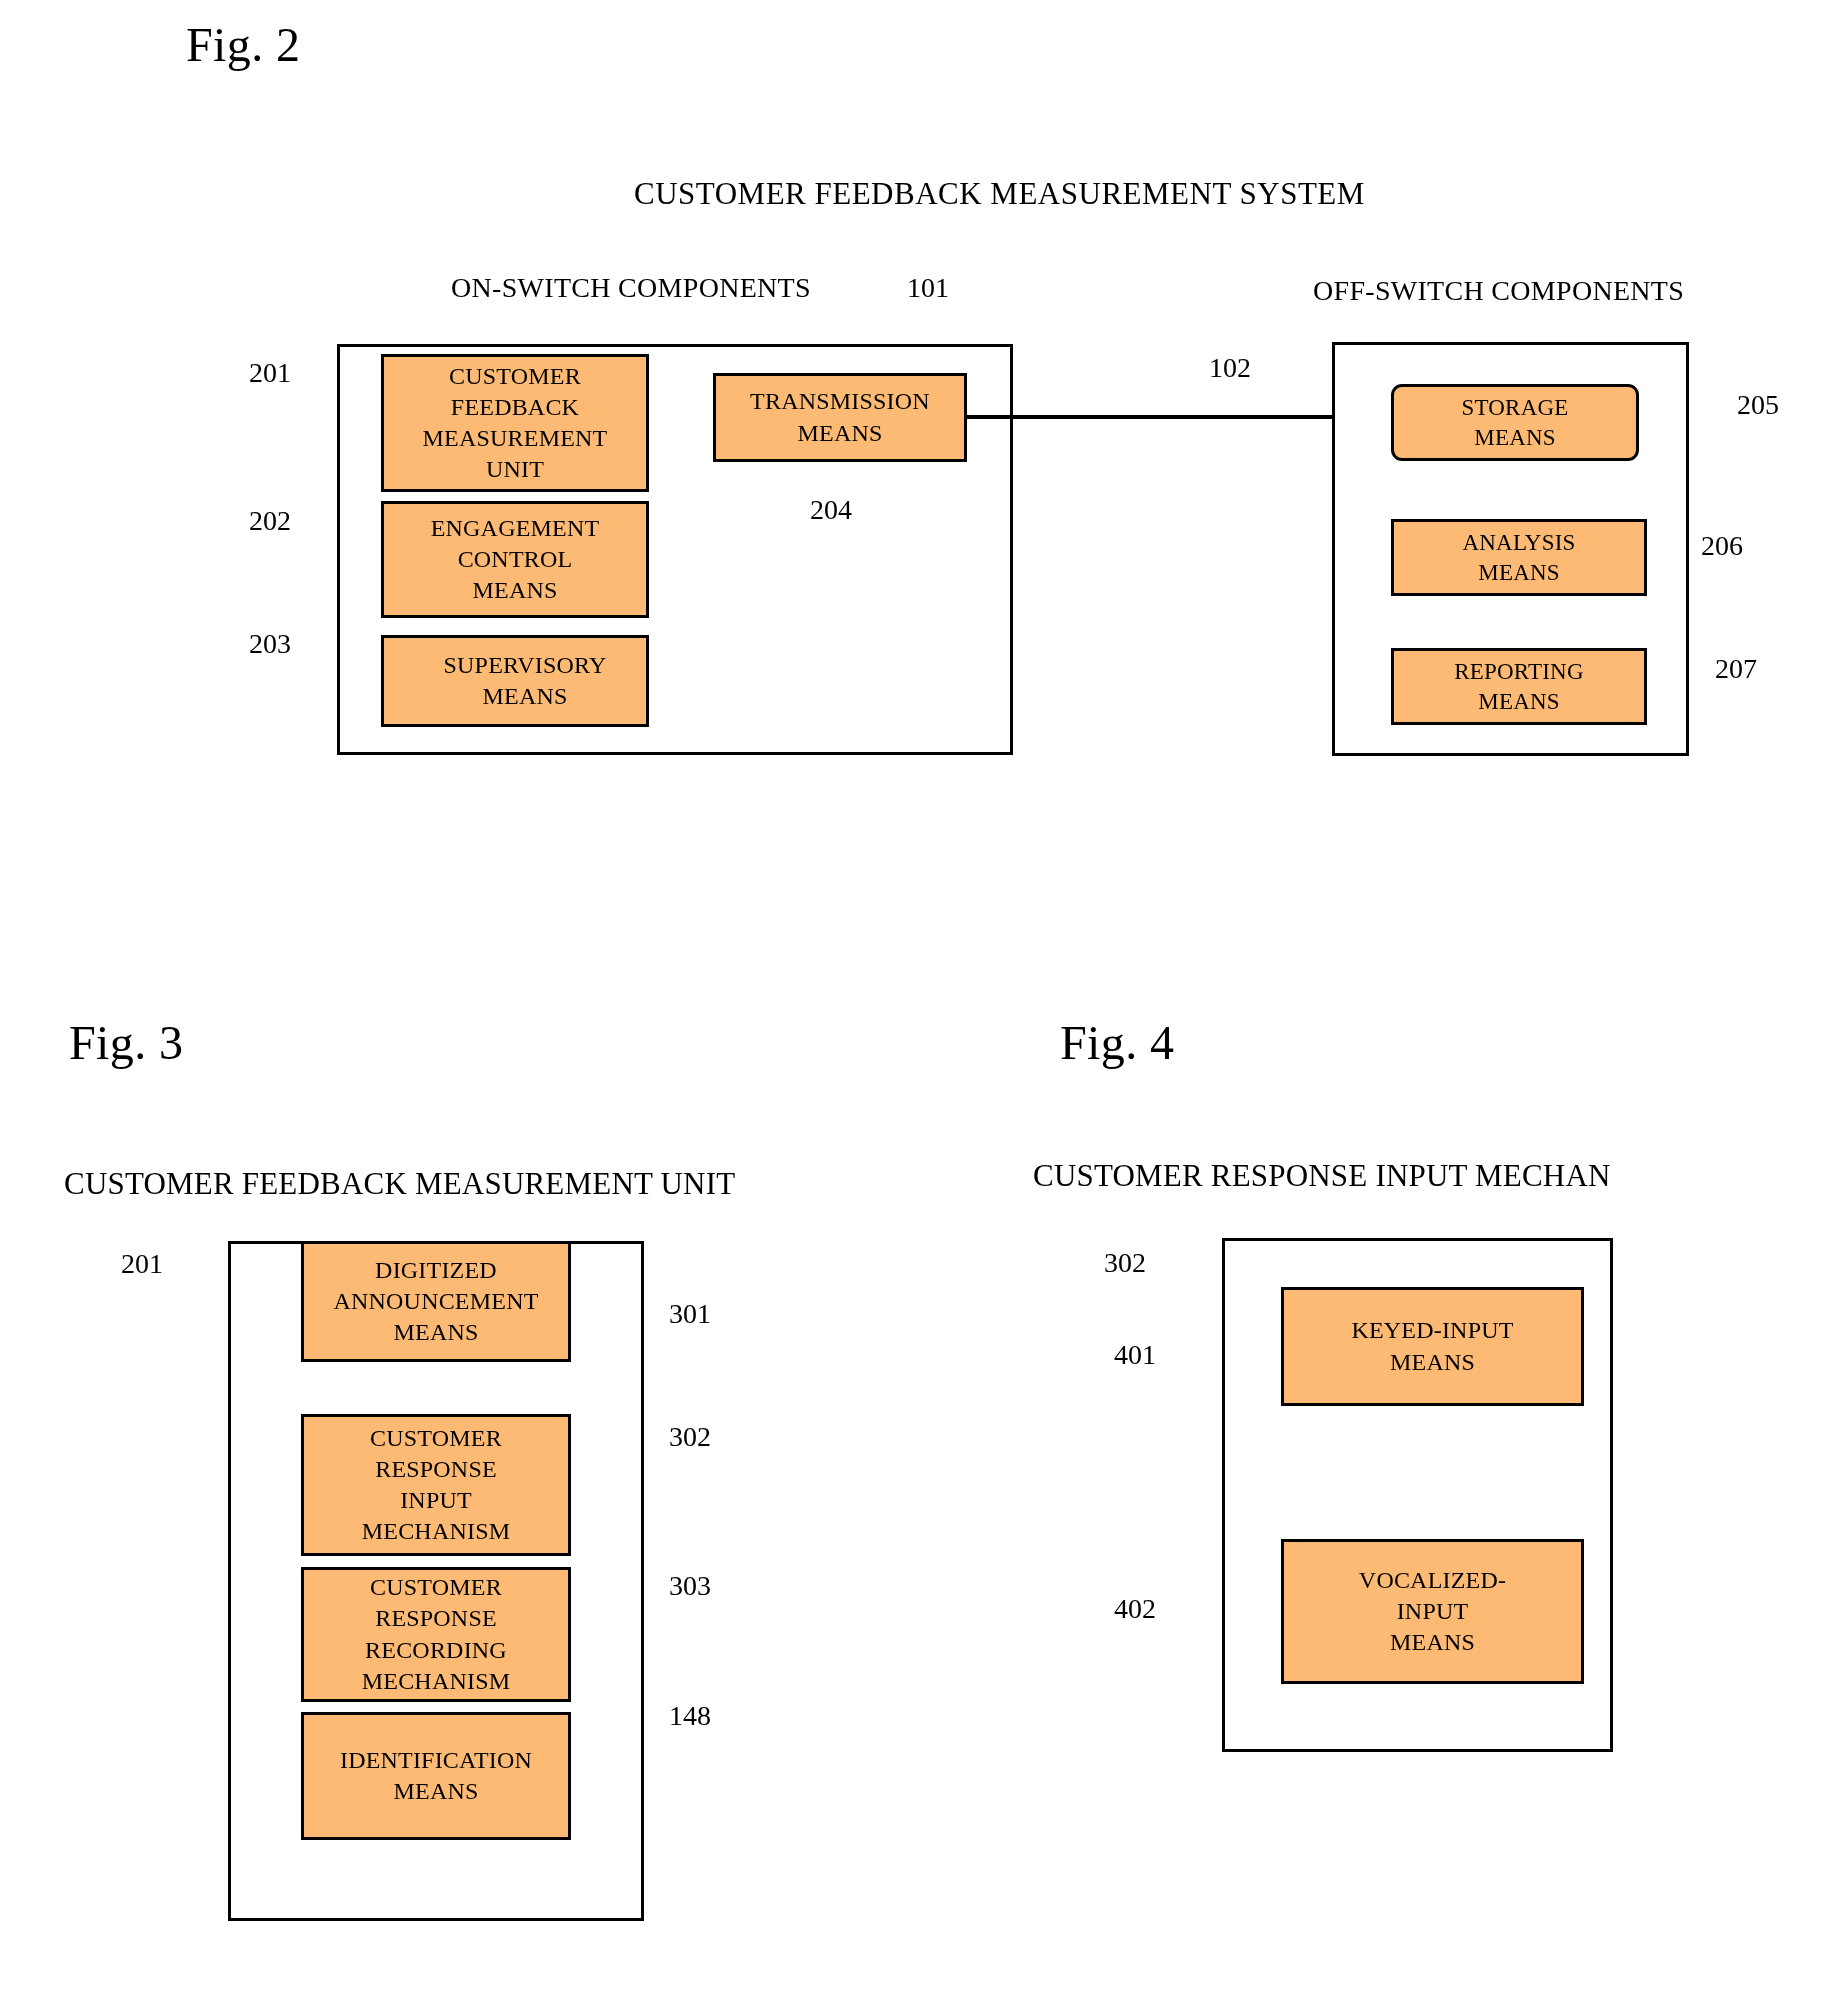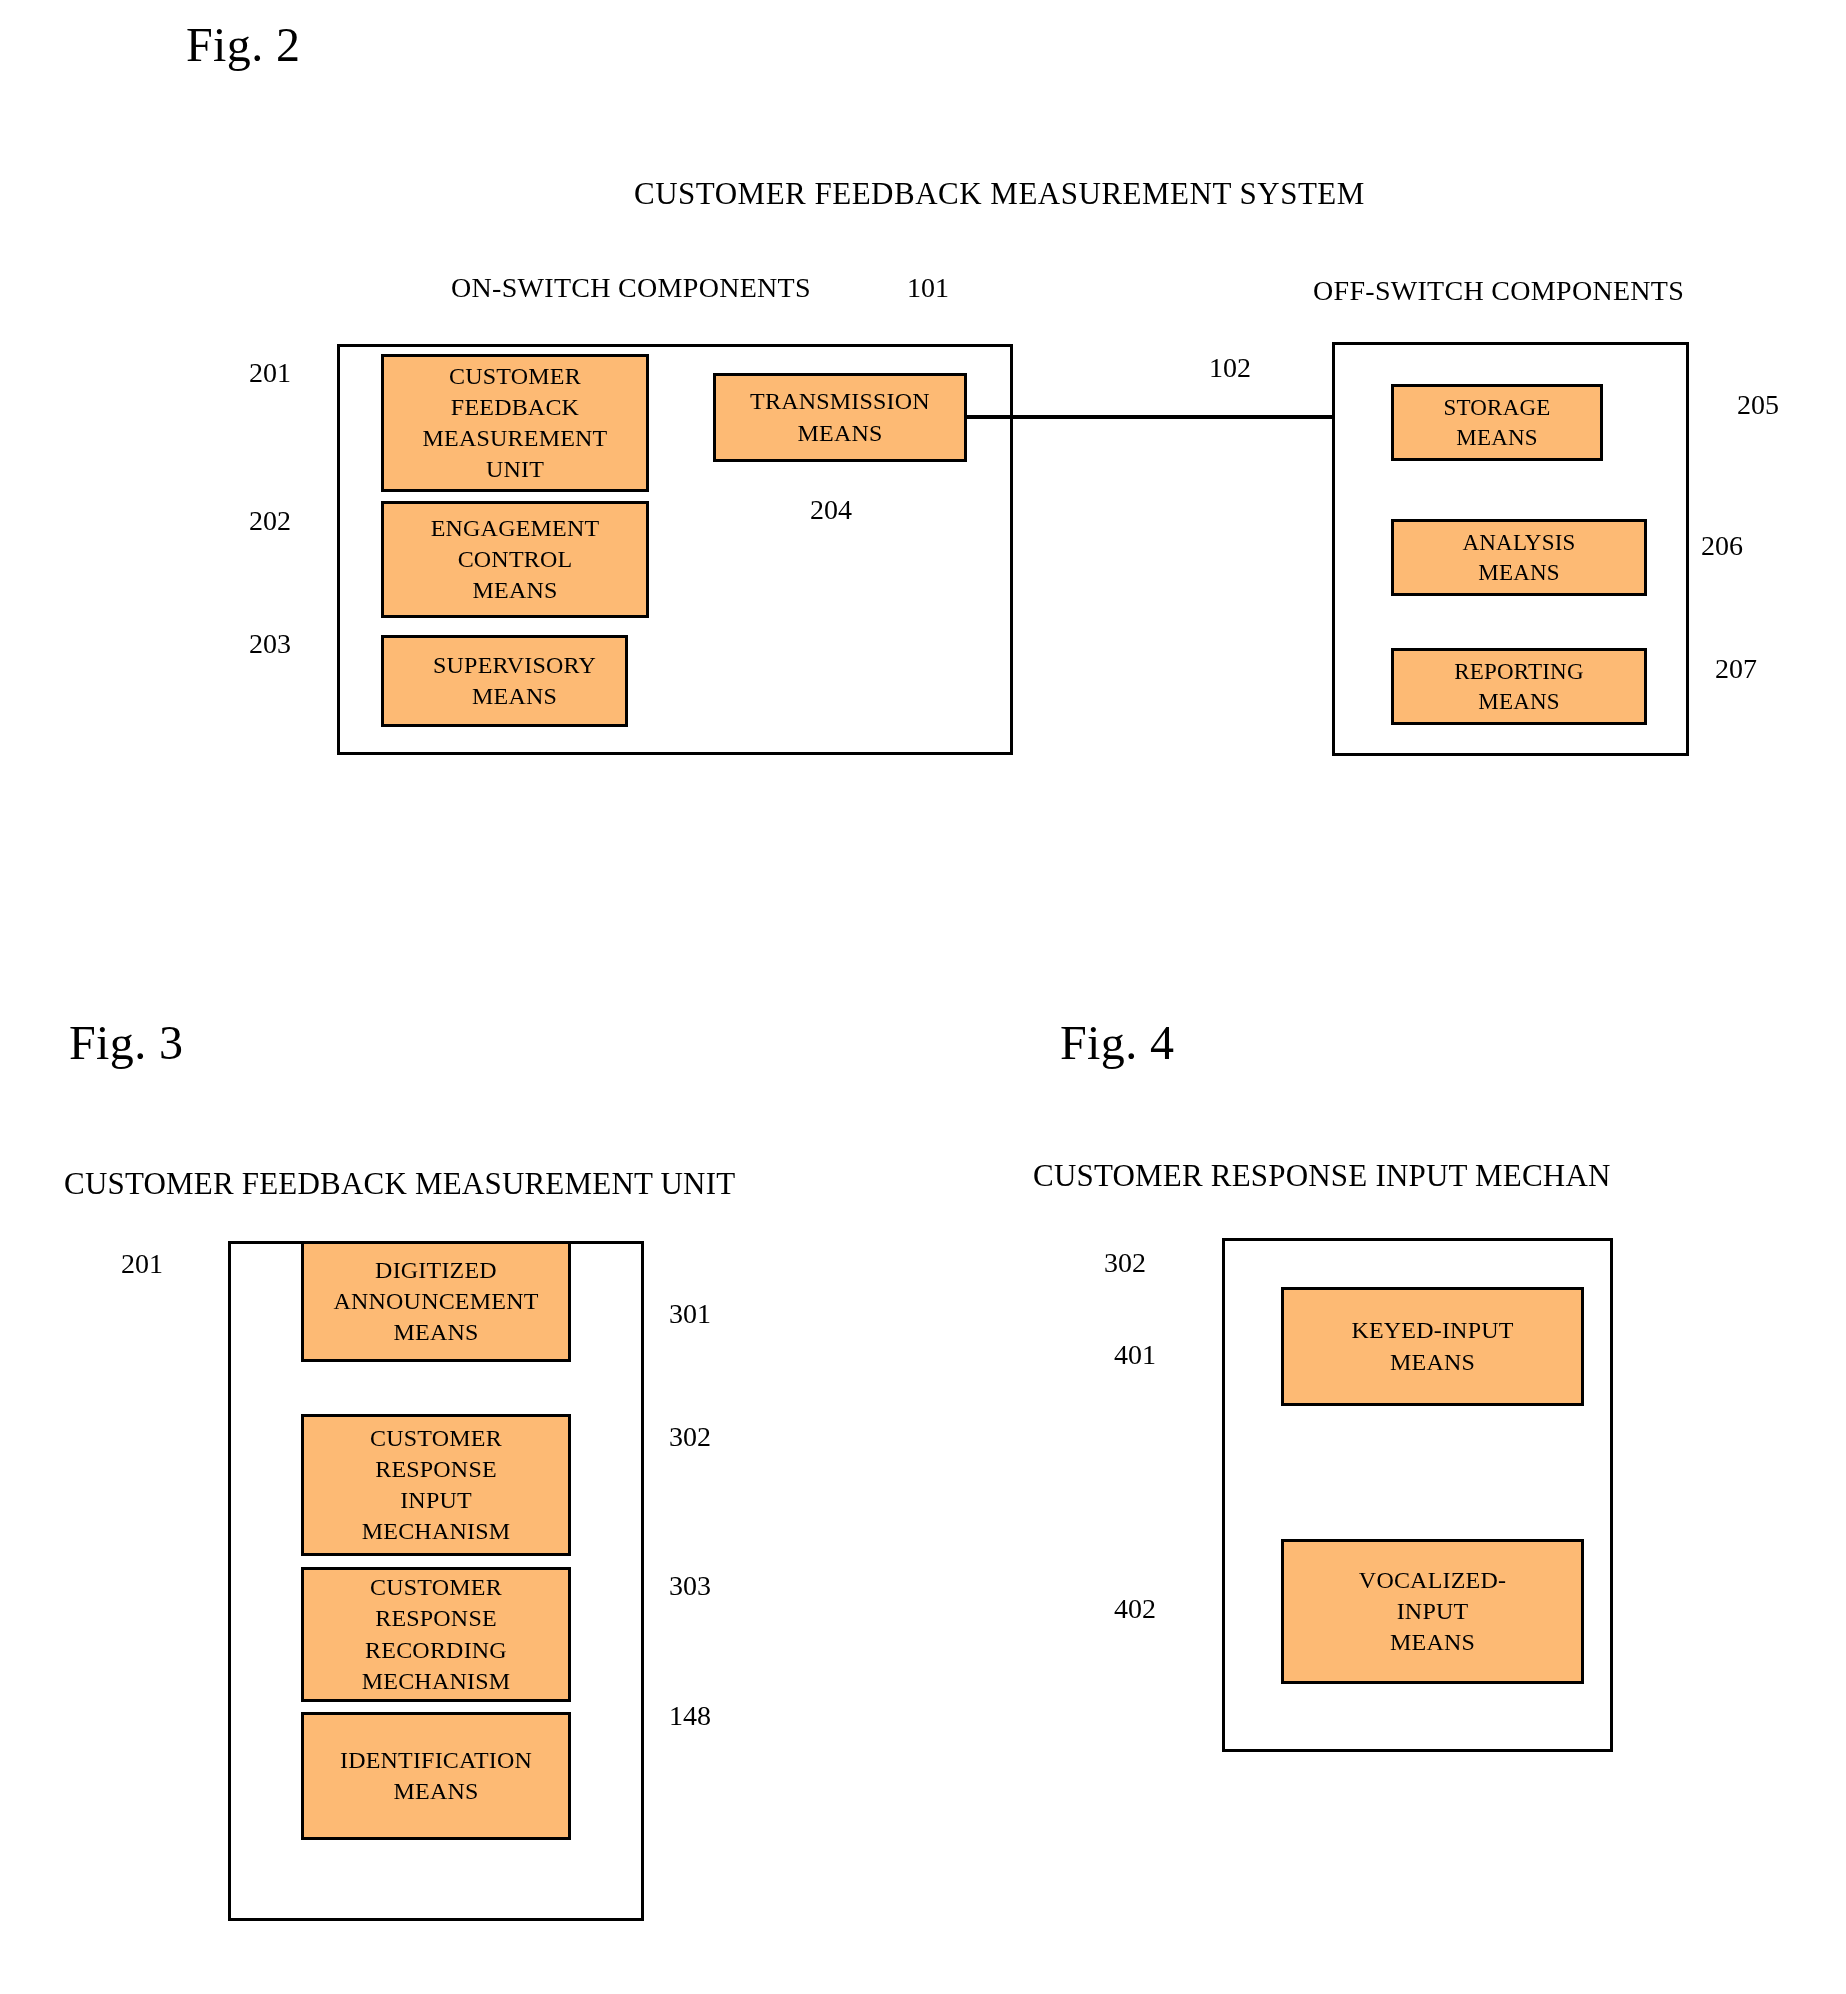--- a/index.html
+++ b/index.html
@@ -41,36 +41,36 @@
 <div class="abs innerbox" style="left:381px;top:354px;width:268px;height:138px;">
   <span>CUSTOMER<br>FEEDBACK<br>MEASUREMENT<br>UNIT</span>
 </div>
 
 <div class="abs refnum" style="left:249px;top:505px;">202</div>
 <div class="abs innerbox" style="left:381px;top:501px;width:268px;height:117px;justify-content:center;">
   <span>ENGAGEMENT<br>CONTROL<br>MEANS</span>
 </div>
 
 <div class="abs refnum" style="left:249px;top:628px;">203</div>
-<div class="abs innerbox" style="left:381px;top:635px;width:247px;height:92px;padding-left:20px;">
+<div class="abs innerbox" style="left:381px;top:635px;width:268px;height:92px;padding-left:20px;">
   <span>SUPERVISORY<br>MEANS</span>
 </div>
 
 <div class="abs innerbox" style="left:713px;top:373px;width:254px;height:89px;z-index:5;">
   <span>TRANSMISSION<br>MEANS</span>
 </div>
 <div class="abs refnum" style="left:810px;top:494px;">204</div>
 
 <div class="abs refnum" style="left:1209px;top:352px;">102</div>
 <div class="arrow-line" style="left:967px;top:415px;width:402px;"></div>
 <div class="arrow-head" style="left:1363px;top:402px;"></div>
 
 <div class="abs outerbox" style="left:1332px;top:342px;width:357px;height:414px;"></div>
 
-<div class="abs innerbox sm" style="left:1391px;top:384px;width:212px;height:77px;">
+<div class="abs innerbox sm" style="left:1391px;top:384px;width:248px;height:77px;border-radius:11px;">
   <span>STORAGE<br>MEANS</span>
 </div>
 <div class="abs refnum" style="left:1719px;top:389px;margin-left:18px;">205</div>
 
 <div class="abs innerbox sm" style="left:1391px;top:519px;width:256px;height:77px;">
   <span>ANALYSIS<br>MEANS</span>
 </div>
 <div class="abs refnum" style="left:1701px;top:530px;">206</div>
 
 <div class="abs innerbox sm" style="left:1391px;top:648px;width:256px;height:77px;">

